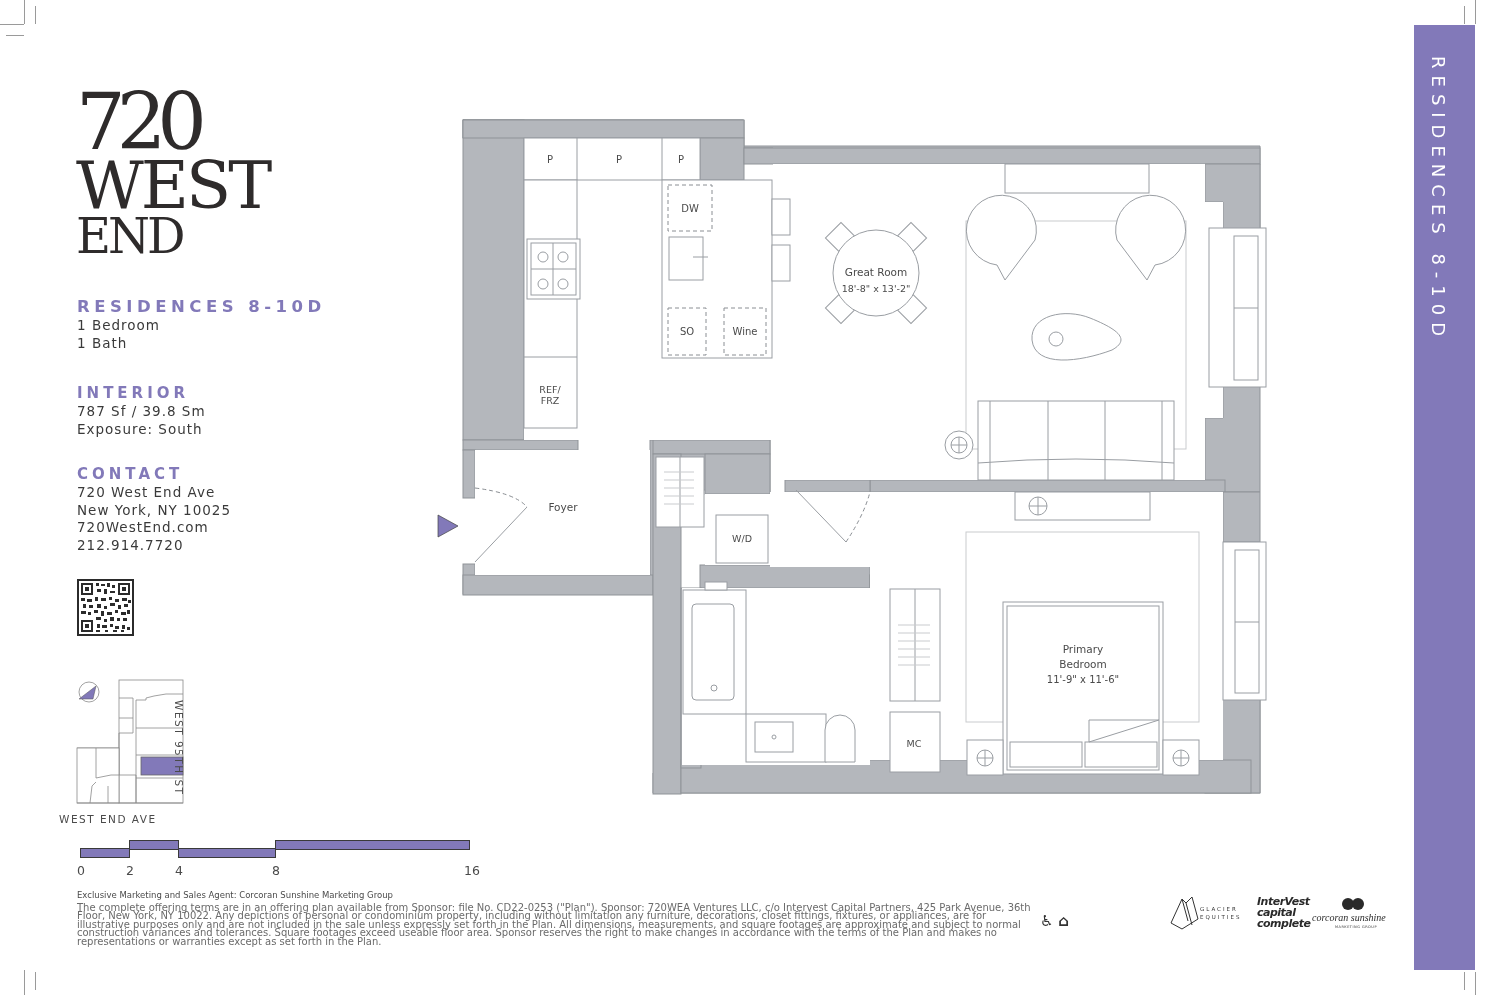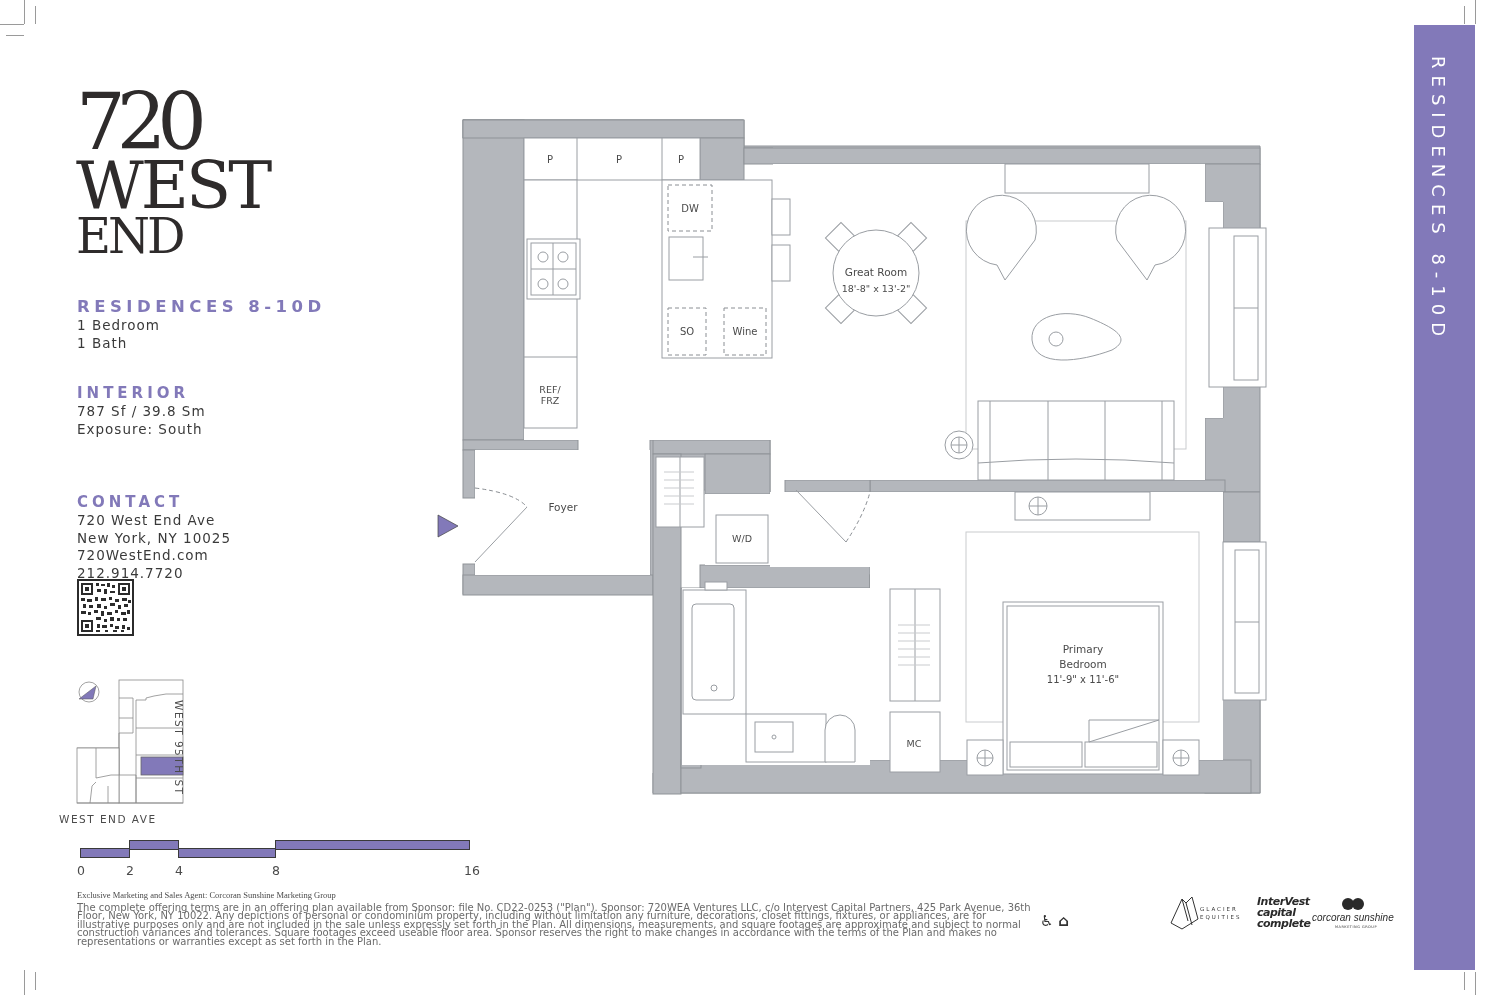--- a/index.html
+++ b/index.html
@@ -11,31 +11,31 @@
     .logo .l3 { font-size: 48px; letter-spacing: -3px; }
     .info { position: absolute; left: 77px; font-size: 13.5px; letter-spacing: 1px; line-height: 17.5px; color: #3a3a3a; }
     .heading { color: #8279b9; font-weight: bold; letter-spacing: 4px; font-size: 15px; line-height: 20px; }
     .heading.big { font-size: 16.5px; letter-spacing: 4.5px; }
     .qr { position: absolute; left: 77px; top: 579px; width: 57px; height: 57px; }
     .keyplan { position: absolute; left: 76px; top: 678px; width: 120px; height: 150px; }
     .street-v { position: absolute; left: 173px; top: 700px; font-size: 10.5px; letter-spacing: 1.5px; color: #4a4a4a; writing-mode: vertical-rl; }
     .street-h { position: absolute; left: 59px; top: 813px; font-size: 10.5px; letter-spacing: 1.5px; color: #4a4a4a; }
     .scale { position: absolute; left: 79px; top: 839px; width: 395px; height: 20px; }
     .scale-lbl { position: absolute; top: 863px; font-size: 12.5px; color: #4a4a4a; }
-    .agent { position: absolute; left: 77px; top: 890px; font-size: 8.5px; color: #4a4a4a; font-family: Liberation Serif, serif; }
+    .agent { position: absolute; left: 77px; top: 890px; font-size: 8.5px; color: #4a4a4a; }
     .disclaimer { position: absolute; left: 77px; top: 904px; width: 960px; font-size: 10px; line-height: 8.4px; color: #6a6a6a; }
     .acc-icons { position: absolute; left: 1040px; top: 912px; font-size: 15px; color: #333; }
     .sidebar { position: absolute; left: 1414px; top: 25px; width: 61px; height: 945px; background: #8279b9; }
     .sidebar-text { position: absolute; left: 1428px; top: 56px; writing-mode: vertical-rl; color: #ffffff; font-size: 18px; letter-spacing: 7px; }
     .plan { position: absolute; left: 430px; top: 110px; width: 850px; height: 700px; }
     .plan text { font-family: "DejaVu Sans", sans-serif; fill: #4a4a4a; }
     .logos { position: absolute; left: 1168px; top: 893px; width: 235px; height: 40px; }
     .glacier-text { position: absolute; left: 1200px; top: 905px; font-size: 5.5px; letter-spacing: 2px; color: #333; line-height: 8px; }
     .intervest { position: absolute; left: 1257px; top: 896px; font-size: 11px; font-weight: bold; line-height: 11px; color: #2a2a2a; letter-spacing: -0.5px; font-style: italic; }
-    .corcoran { position: absolute; left: 1312px; top: 912px; font-family: Liberation Sans, sans-serif; font-style: italic; font-size: 10px; color: #2a2a2a; }
+    .corcoran { position: absolute; left: 1312px; top: 912px; font-family: Liberation Serif, serif; font-style: italic; font-size: 10px; color: #2a2a2a; }
     .corcoran-sub { position: absolute; left: 1335px; top: 925px; font-size: 3.5px; color: #333; letter-spacing: 0.5px; }
   </style>
 </head>
 <body>
 
 <div class="crop" style="left:0;top:24px;width:24px;height:1px;"></div>
 <div class="crop" style="left:24px;top:0;width:1px;height:24px;"></div>
 <div class="crop" style="left:35px;top:6px;width:1px;height:18px;"></div>
 <div class="crop" style="left:6px;top:35px;width:18px;height:1px;"></div>
 <div class="crop" style="left:24px;top:970px;width:1px;height:25px;"></div>
@@ -56,21 +56,21 @@
   <div>1 Bedroom</div>
   <div>1 Bath</div>
 </div>
 
 <div class="info" style="top:383px;">
   <div class="heading">INTERIOR</div>
   <div>787 Sf / 39.8 Sm</div>
   <div>Exposure: South</div>
 </div>
 
-<div class="info" style="top:492px;">
+<div class="info" style="top:464px;">
   <div class="heading">CONTACT</div>
   <div>720 West End Ave</div>
   <div>New York, NY 10025</div>
   <div>720WestEnd.com</div>
   <div>212.914.7720</div>
 </div>
 
 <svg class="qr" viewBox="0 0 57 57">
   <rect x="0" y="0" width="57" height="57" fill="#2b2b2b"></rect>
   <rect x="2" y="2" width="53" height="53" fill="#fff"></rect>

